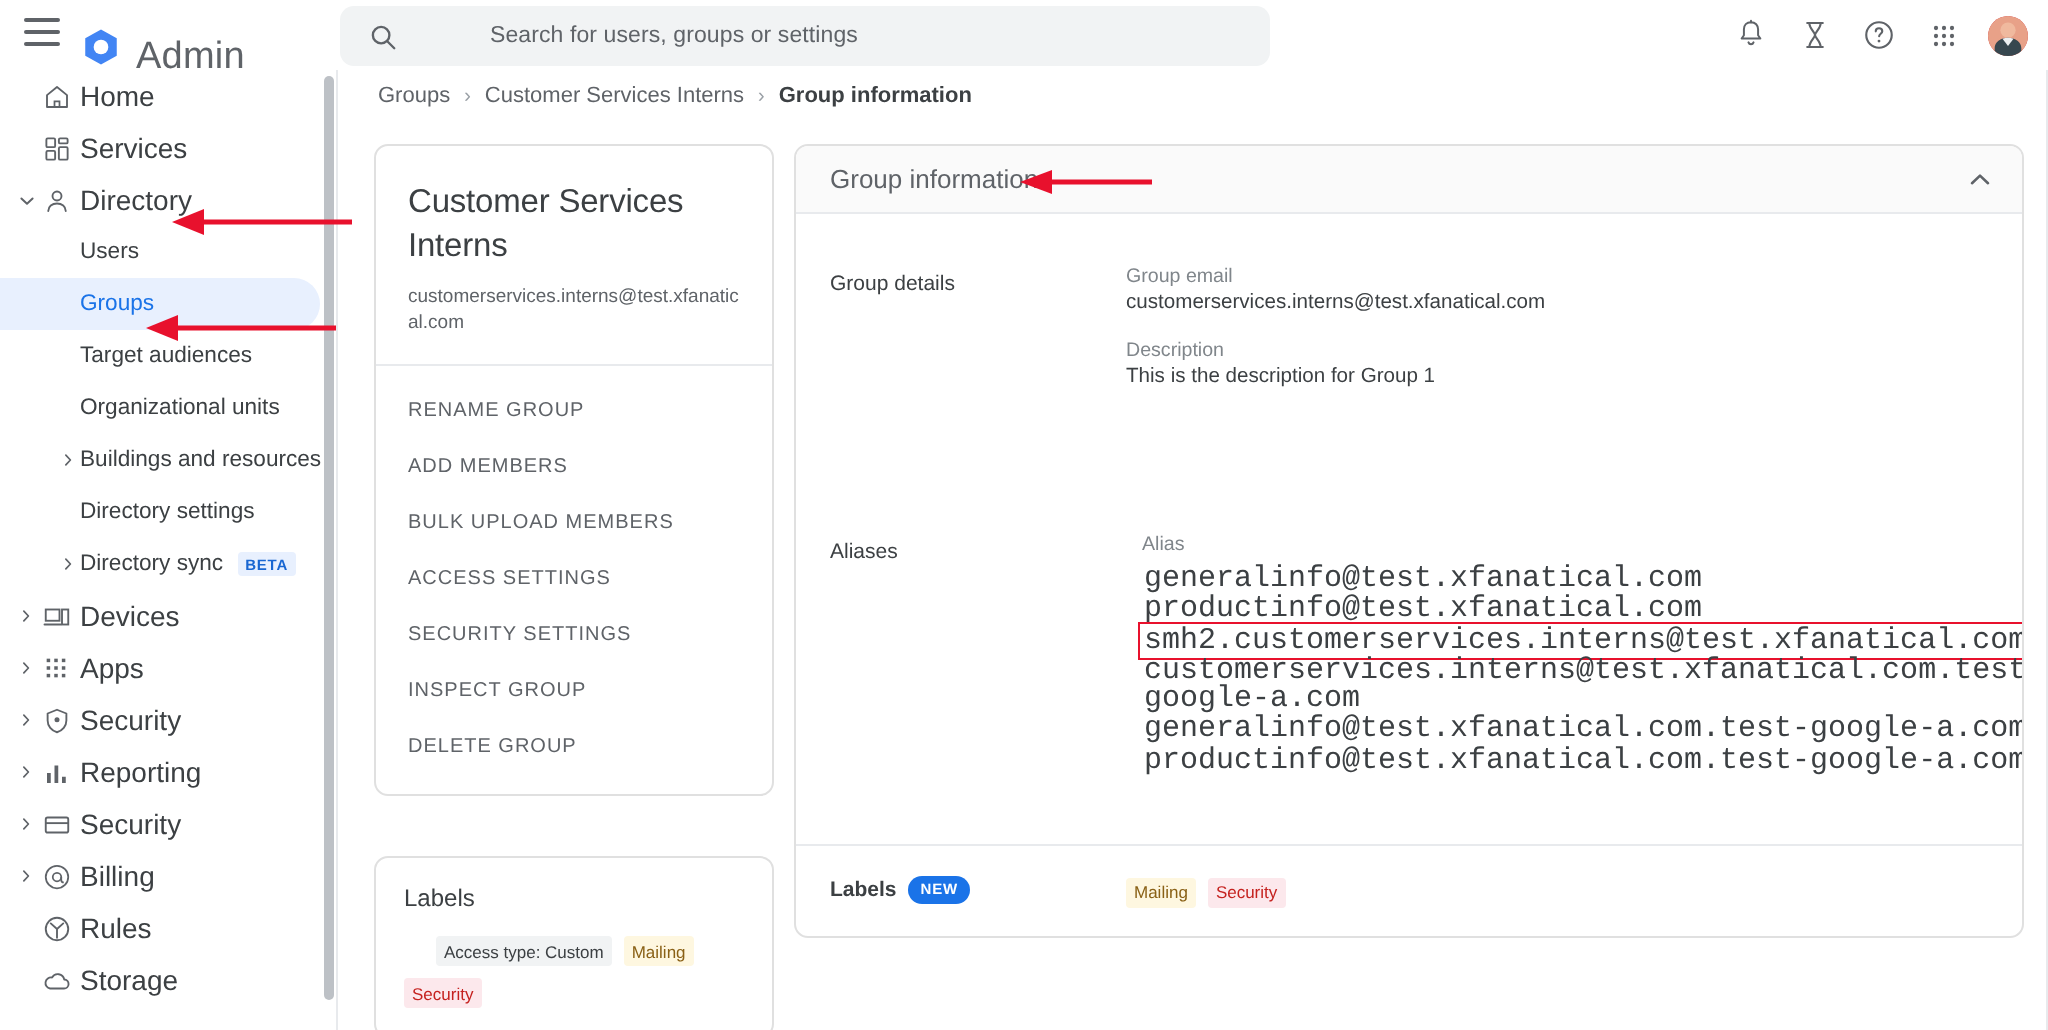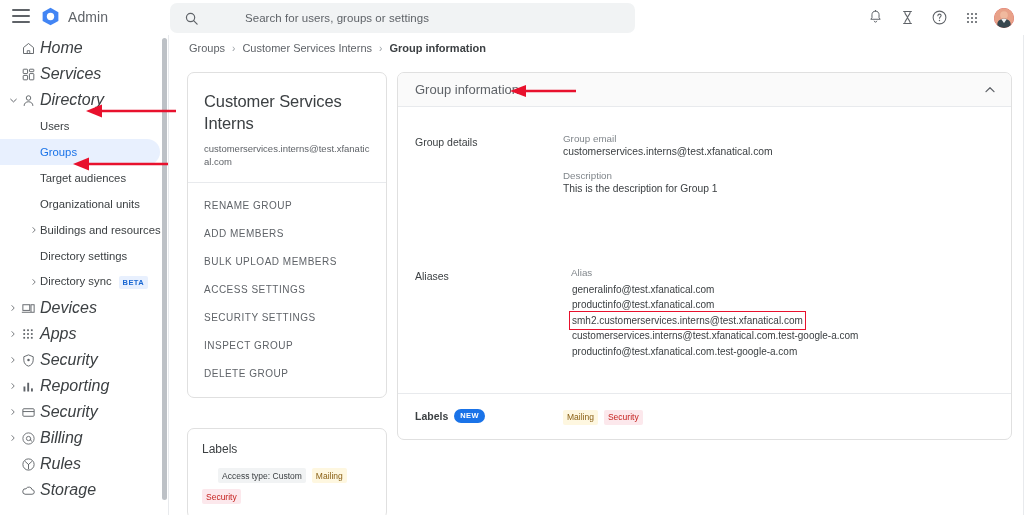--- a/index.html
+++ b/index.html
@@ -28,21 +28,21 @@
     cursor: pointer;
   }
   .hamburger span { display: block; height: 1.6px; width: 100%; background: #5f6368; border-radius: 1px; }
 
   .brand {
     position: absolute; left: 40px; top: 6px;
     display: flex; align-items: center; gap: 7px;
   }
   .brand-logo { width: 21px; height: 21px; display: block; }
   .brand-text {
-    font-size: 14px; color: #5f6368; letter-spacing: .1px;
+    font-size: 19px; color: #5f6368; letter-spacing: .1px; margin-top: 12px;
   }
 
   .searchbar {
     position: absolute; left: 170px; top: 3px;
     width: 465px; height: 30px;
     background: #f1f3f4;
     border-radius: 7px;
     display: flex; align-items: center;
     padding-left: 14px;
     cursor: text;
@@ -73,25 +73,24 @@
   .sidenav {
     position: absolute; left: 0; top: 35px;
     width: 163px; height: 480px;
     background: #ffffff;
     overflow: hidden;
   }
   .nav-item {
     position: relative;
     height: 26px;
     display: flex; align-items: center;
-    font-size: 16px;
+    font-size: 14px;
     color: #3c4043;
     cursor: pointer;
     padding-left: 8px;
-    font-style: italic;
   }
   .nav-item .caret {
     position: absolute; left: 9px;
     width: 8px; height: 8px;
     display: flex; align-items: center; justify-content: center;
     color: #5f6368;
   }
   .nav-item .nav-icon {
     position: absolute; left: 20px;
     width: 16px; height: 16px;
@@ -233,24 +232,25 @@
     padding-top: 3px;
   }
   .rp-row-content { flex: 1; }
 
   .field-label { font-size: 9.8px; color: #80868b; margin-bottom: 2px; }
   .field-value { font-size: 10.3px; color: #3c4043; }
   .field-block { margin-bottom: 13px; }
 
   .alias-list { display: flex; flex-direction: column; gap: 1px; }
   .alias-item {
-    font-size: 10px; color: #3c4043;
+    font-size: 15px; color: #3c4043;
     line-height: 13.5px;
     padding: 0.5px 1px;
     width: fit-content;
+    font-family: Liberation Mono, monospace;
   }
   .alias-item.highlight {
     outline: 1.7px solid #e8112d;
     outline-offset: 1px;
   }
 
   .rp-divider { height: 1px; background: #e8eaed; margin: 0; }
 
   .labels-row { display: flex; align-items: flex-start; padding: 15px 17px 14px 17px; }
   .labels-row-label {
@@ -618,20 +618,21 @@
 
       <div class="rp-row" style="padding-top:50px;padding-bottom:34px;gap:8px;">
         <div class="rp-row-label">Aliases</div>
         <div class="rp-row-content">
           <div class="field-label" style="margin-bottom:4px;">Alias</div>
           <div class="alias-list">
             <div class="alias-item">generalinfo@test.xfanatical.com</div>
             <div class="alias-item">productinfo@test.xfanatical.com</div>
             <div class="alias-item highlight">smh2.customerservices.interns@test.xfanatical.com</div>
             <div class="alias-item">customerservices.interns@test.xfanatical.com.test-google-a.com</div>
+            <div class="alias-item">generalinfo@test.xfanatical.com.test-google-a.com</div>
             <div class="alias-item">productinfo@test.xfanatical.com.test-google-a.com</div>
           </div>
         </div>
       </div>
 
       <div class="rp-divider"></div>
 
       <div class="labels-row">
         <div class="labels-row-label">
           <span>Labels</span>

